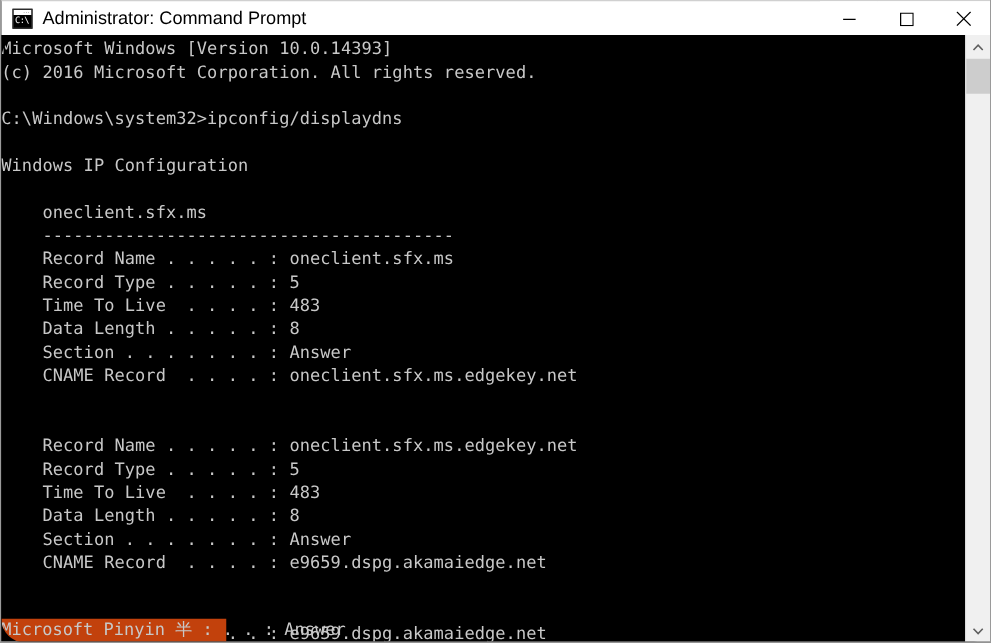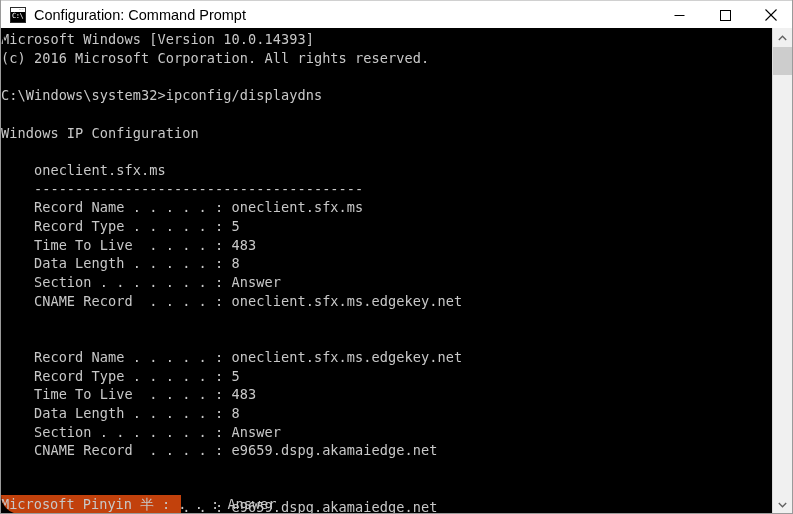--- a/index.html
+++ b/index.html
@@ -175,21 +175,21 @@
 
 <div id="window">
 
   <div id="titlebar">
     <div id="title-icon">
       <div class="cap">
         <span class="dots">···</span>
       </div>
       <div class="prompt">C:\</div>
     </div>
-    <div id="title-text">Configuration: Command Prompt</div>
+    <div id="title-text">Administrator: Command Prompt</div>
 
     <div id="window-controls">
       <div class="wctl">
         <svg width="11" height="11" viewBox="0 0 11 11" aria-hidden="true">
           <line x1="0.5" y1="5.5" x2="10.5" y2="5.5" stroke="#000" stroke-width="1"></line>
         </svg>
       </div>
       <div class="wctl">
         <svg width="11" height="11" viewBox="0 0 11 11" aria-hidden="true">
           <rect x="0.5" y="0.5" width="10" height="10" fill="none" stroke="#000" stroke-width="1"></rect>

